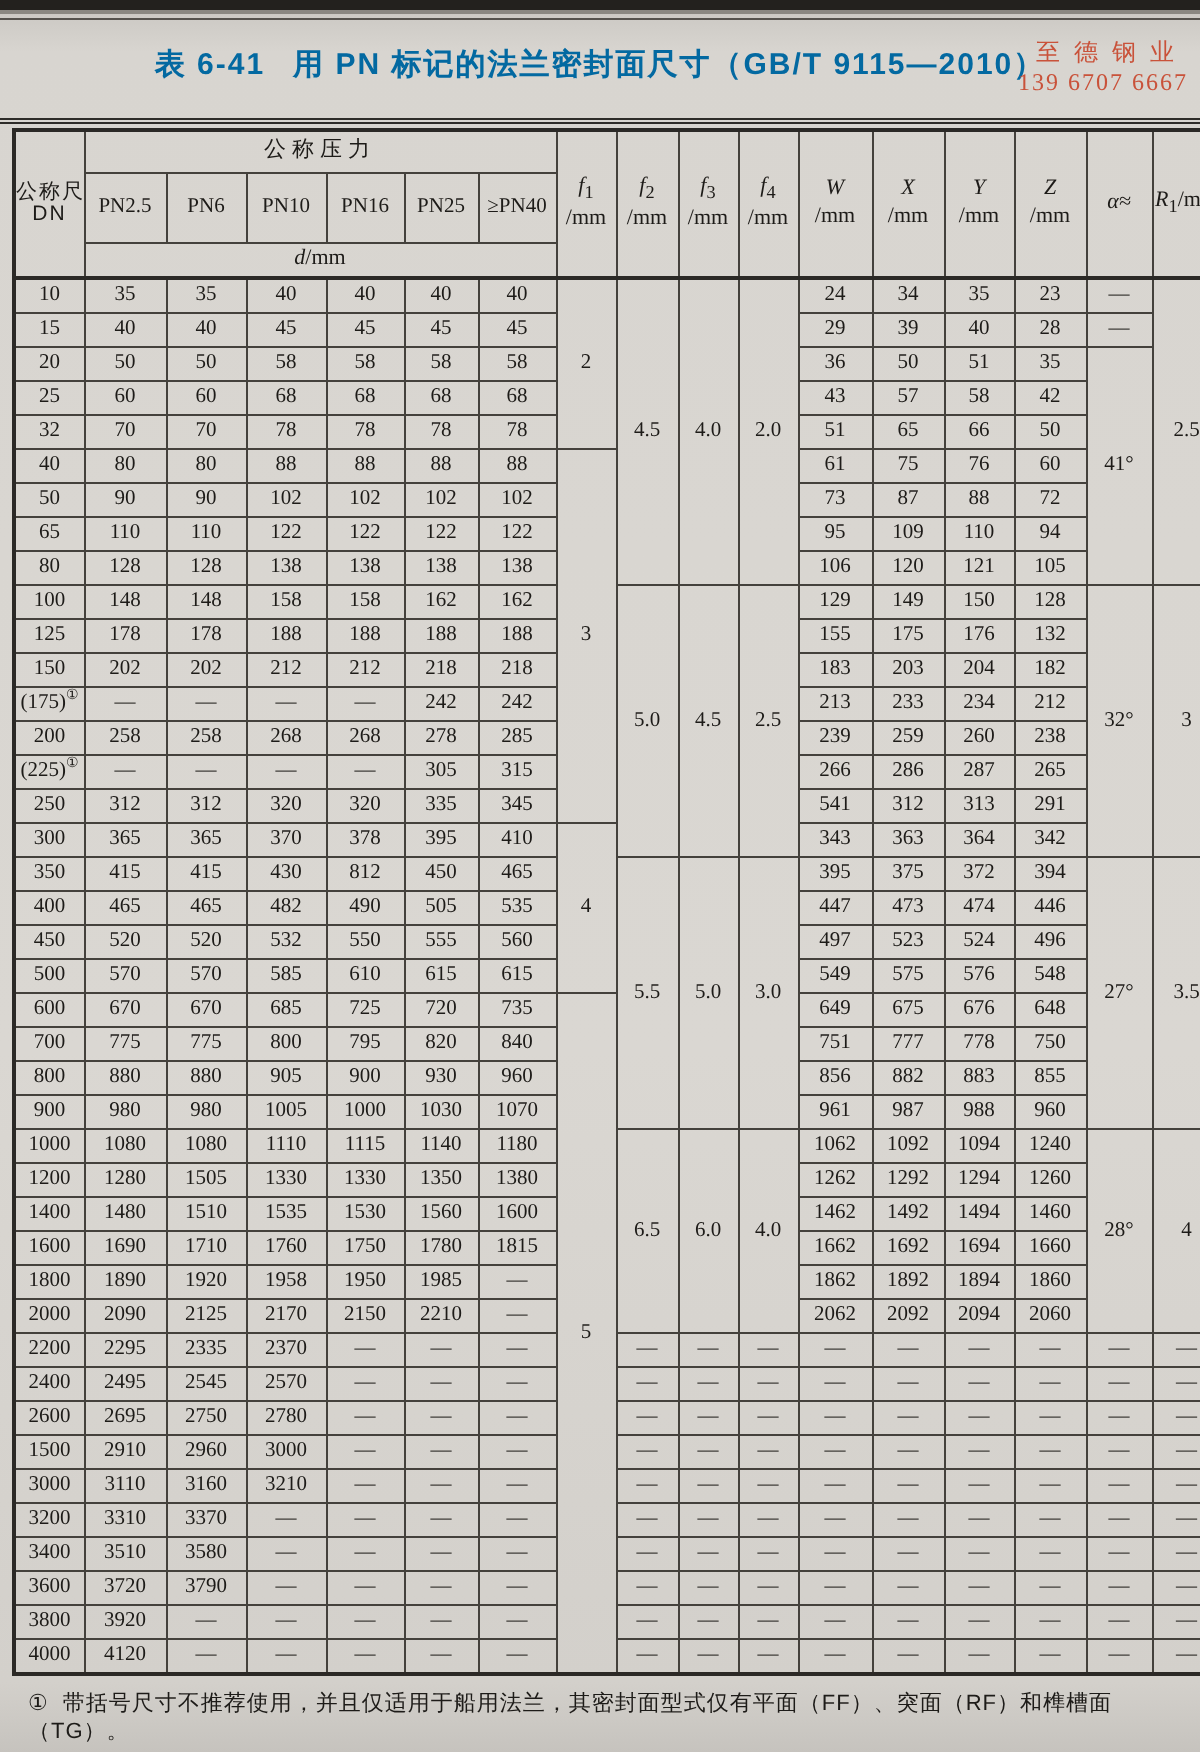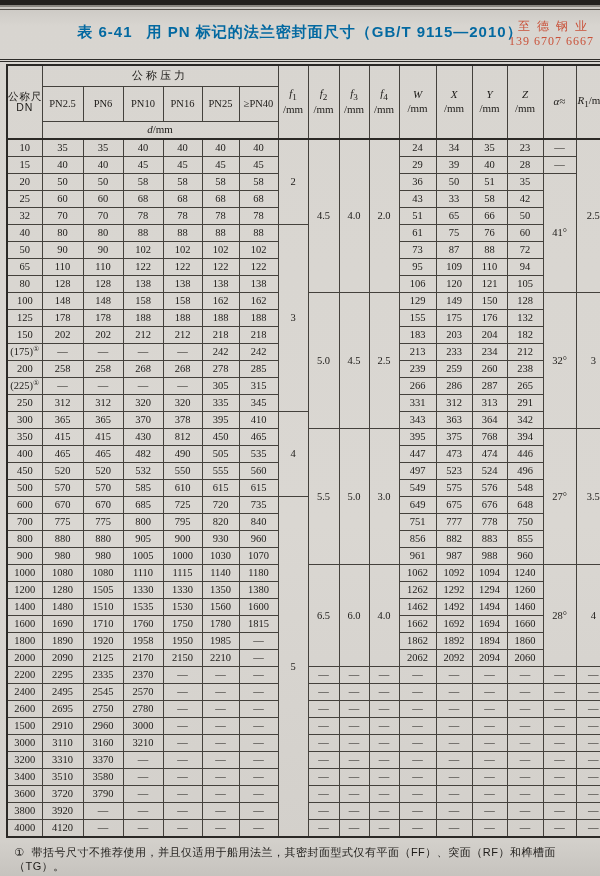--- a/index.html
+++ b/index.html
@@ -192,21 +192,21 @@
       </tr>
       <tr>
         <td>25</td>
         <td>60</td>
         <td>60</td>
         <td>68</td>
         <td>68</td>
         <td>68</td>
         <td>68</td>
         <td>43</td>
-        <td>33</td>
+        <td>57</td>
         <td>58</td>
         <td>42</td>
       </tr>
       <tr>
         <td>32</td>
         <td>70</td>
         <td>70</td>
         <td>78</td>
         <td>78</td>
         <td>78</td>
@@ -353,21 +353,21 @@
         <td>265</td>
       </tr>
       <tr>
         <td>250</td>
         <td>312</td>
         <td>312</td>
         <td>320</td>
         <td>320</td>
         <td>335</td>
         <td>345</td>
-        <td>331</td>
+        <td>541</td>
         <td>312</td>
         <td>313</td>
         <td>291</td>
       </tr>
       <tr>
         <td>300</td>
         <td>365</td>
         <td>365</td>
         <td>370</td>
         <td>378</td>
@@ -385,21 +385,21 @@
         <td>415</td>
         <td>430</td>
         <td>812</td>
         <td>450</td>
         <td>465</td>
         <td class="grp" rowspan="8">5.5</td>
         <td class="grp" rowspan="8">5.0</td>
         <td class="grp" rowspan="8">3.0</td>
         <td>395</td>
         <td>375</td>
-        <td>768</td>
+        <td>372</td>
         <td>394</td>
         <td class="grp" rowspan="8">27°</td>
         <td class="grp" rowspan="8">3.5</td>
       </tr>
       <tr>
         <td>400</td>
         <td>465</td>
         <td>465</td>
         <td>482</td>
         <td>490</td>

